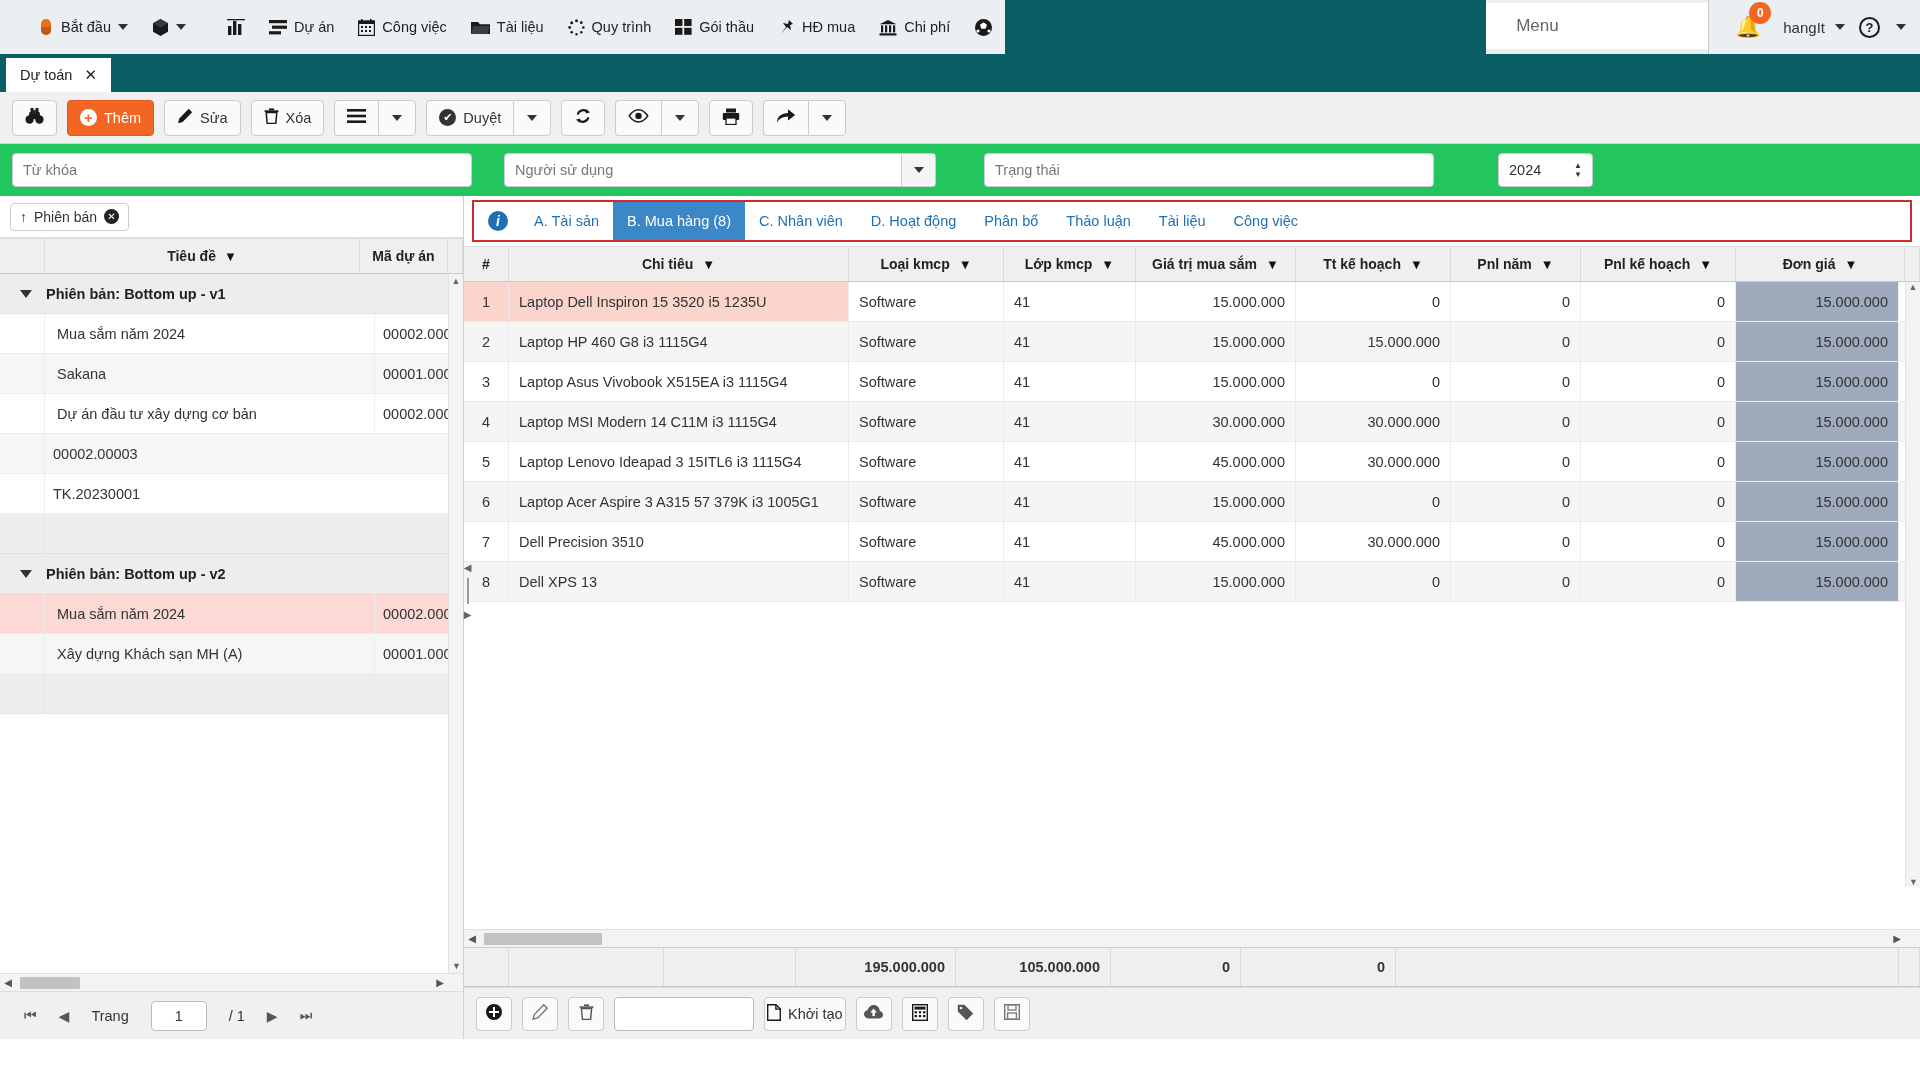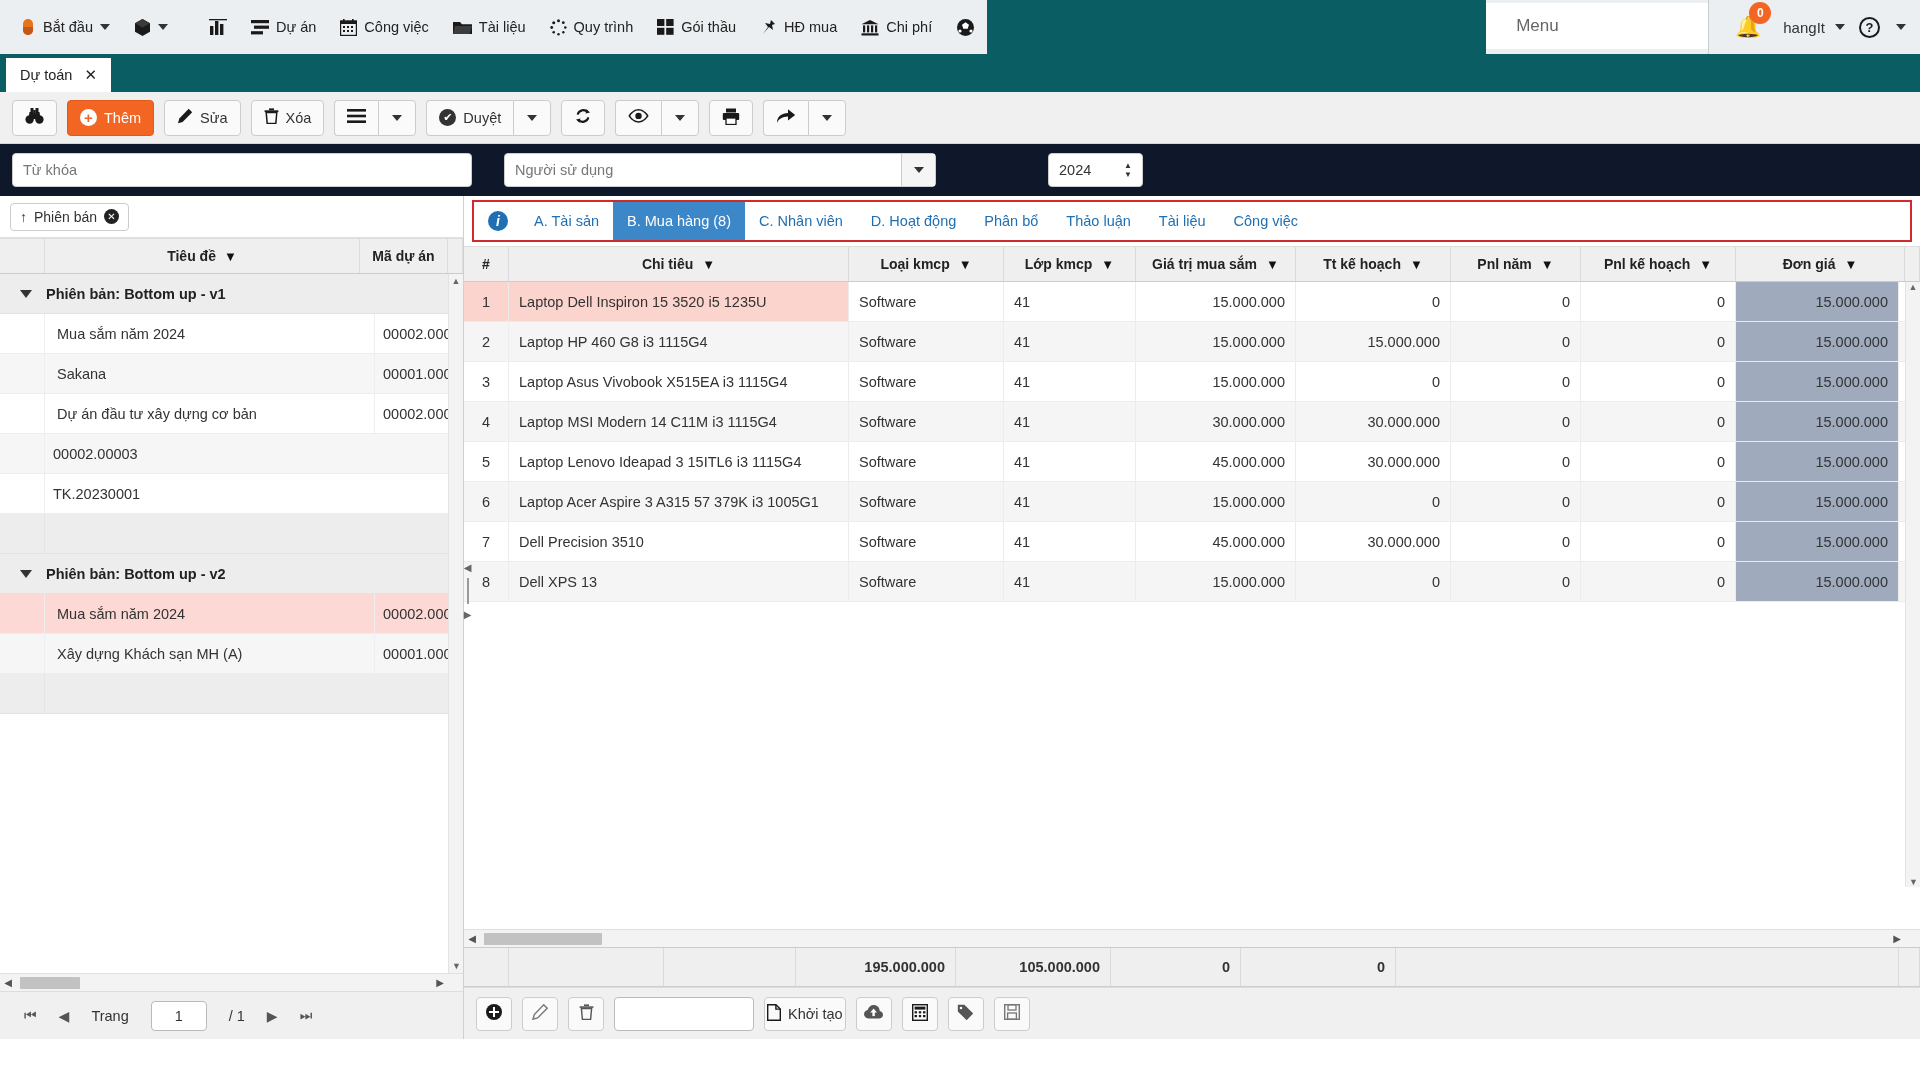--- a/index.html
+++ b/index.html
@@ -13,21 +13,21 @@
     background: #fff;
   }
 
   
   #topbar {
     height: 54px; width: 1920px;
     background: #eceff1;
     display: flex; align-items: stretch;
     position: relative;
   }
-  .nav-left { display: flex; align-items: center; padding-left: 8px; }
+  .nav-left { display: flex; align-items: center; padding-left: 26px; }
   .nav-btn {
     display: flex; align-items: center; gap: 7px;
     padding: 0 12px; height: 54px;
     cursor: pointer; white-space: nowrap;
     font-size: 14.5px; color: #222;
   }
   .caret { width: 0; height: 0; border-left: 5px solid transparent; border-right: 5px solid transparent; border-top: 6px solid #333; display:inline-block; }
   .nav-sep { width: 1px; background: #c9cdd0; margin: 8px 8px; }
   .ico { display:inline-flex; align-items:center; justify-content:center; }
   #teal-fill { flex: 1; background: #0a5e63; }
@@ -94,21 +94,21 @@
   .tb-group .tb:last-child { border-radius: 0 4px 4px 0; border-right-width: 1px; }
   .plus-circ {
     width:17px;height:17px;border-radius:50%;background:#fff;color:#f26522;
     display:flex;align-items:center;justify-content:center;font-size:15px;font-weight:bold;line-height:1;
   }
   .chk-circ { width:17px;height:17px;border-radius:50%;background:#333;color:#fff;
     display:flex;align-items:center;justify-content:center;font-size:11px;line-height:1;}
 
   
   #filterbar {
-    height: 52px; background: #0f172a;
+    height: 52px; background: #22c55e;
     display: flex; align-items: center; gap: 0; padding: 0 12px;
   }
   .fld {
     height: 34px; background: #fff; border: 1px solid #ccc; border-radius: 4px;
     display: flex; align-items: center; padding: 0 10px;
     color: #777; font-size: 14.5px;
   }
   .fld.has-dd { padding-right: 0; }
   .dd-arrow {
     width: 34px; height: 32px; border-left: 1px solid #ccc;
@@ -507,20 +507,21 @@
 <div id="filterbar">
   <div class="fld" style="width:460px">Từ khóa</div>
   <div style="width:32px"></div>
   <div class="fld has-dd" style="width:432px">
     <span>Người sử dụng</span>
     <span class="dd-arrow">
         <i class="caret"></i>
       </span>
   </div>
   <div style="width:48px"></div>
+  <div class="fld" style="width:450px">Trạng thái</div>
   <div style="width:40px"></div>
   <div style="width:24px"></div>
   <div class="fld" style="width:95px;justify-content:flex-end;color:#333">
     <span>2024</span>
     <span class="spin-col">
       <span>▲</span>
         <span>▼</span>
     </span>
   </div>
 </div>

